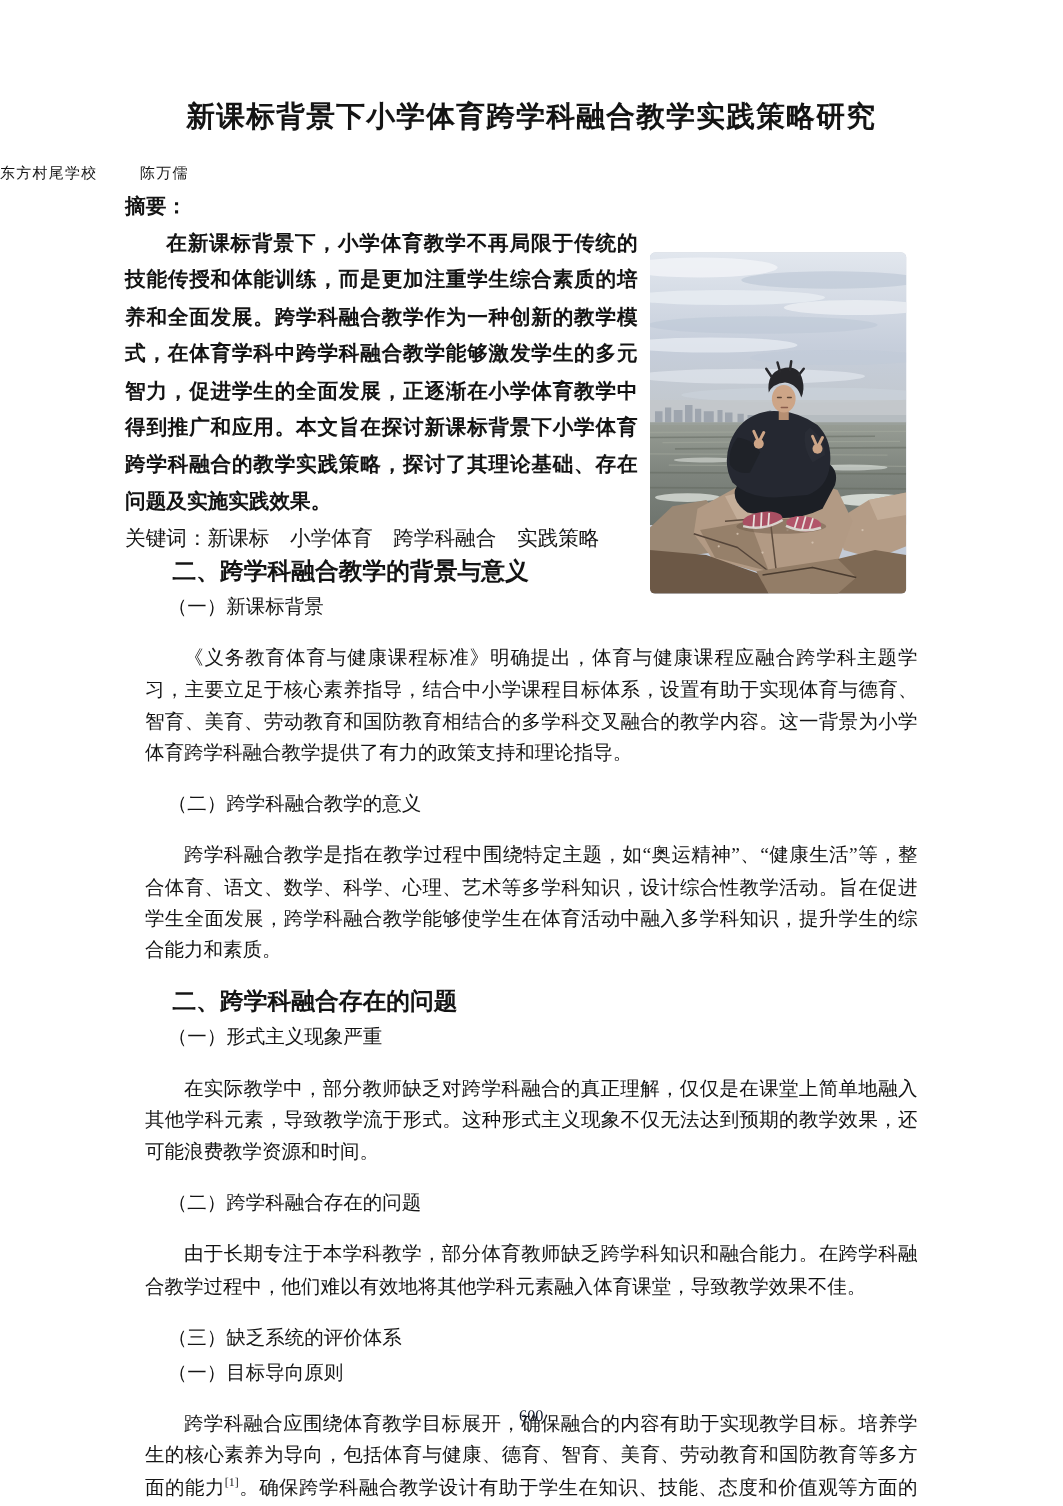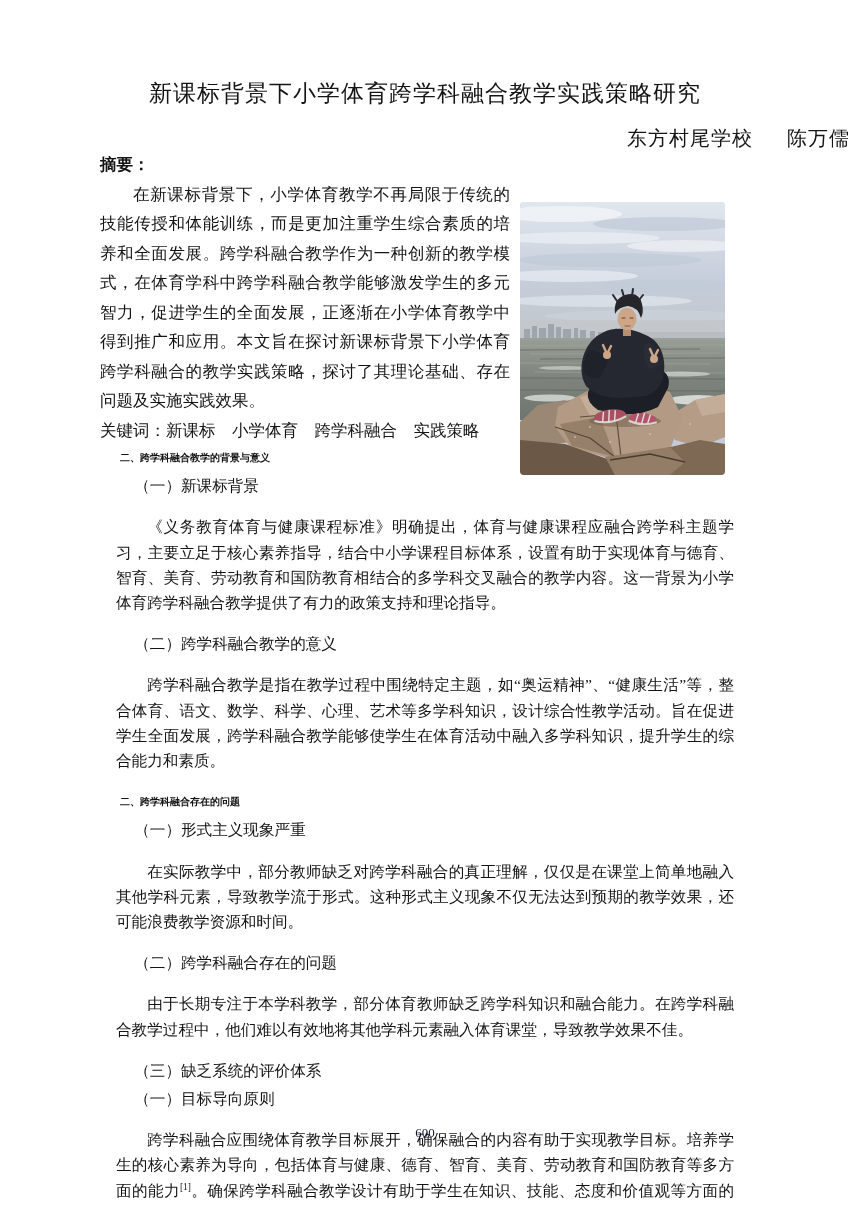--- a/index.html
+++ b/index.html
@@ -10,31 +10,30 @@
     margin: 0 auto;
     background: #ffffff;
     color: #141414;
     font-family: "Liberation Serif", "DejaVu Serif", serif;
     overflow: hidden;
   }
   h1.title {
     margin: 78px 90px 0 90px;
     text-align: center;
     font-size: 23px;
-    font-weight: normal;
+    font-weight: bold;
     letter-spacing: 1px;
     line-height: 32px;
   }
   .authors {
     margin-top: 16px;
-    text-align: right;
-    font-size: 20px;
+    text-align: left;
+    font-size: 12px;
     letter-spacing: 1px;
     line-height: 24px;
-    padding-left: 36px;
   }
   .authors .gap { display: inline-block; width: 34px; }
   .flow { margin: 0 100px; }
   figure.photo {
     float: right;
     width: 205px;
     height: 273px;
     margin: 52px 25px 12px 10px;
     padding: 0;
     border-radius: 4px;
@@ -42,30 +41,30 @@
     background: #c3cbd7;
   }
   figure.photo svg { display: block; width: 205px; height: 273px; }
   .abstract-block {
     font-size: 16.5px;
     line-height: 29.5px;
     text-align: justify;
   }
   .abstract-block p { margin: 0; }
   .abstract-label { font-weight: bold; }
-  .abstract-text { text-indent: 2em; }
+  .abstract-text { text-indent: 2em; font-weight: bold; }
   .keywords b { font-weight: normal; }
   .body-block {
     font-size: 15.6px;
     line-height: 25.2px;
     text-align: justify;
   }
   .body-block h2 {
     margin: 0;
-    font-size: 10px;
+    font-size: 19px;
     font-weight: bold;
     text-indent: 2em;
     line-height: 25.2px;
   }
   .body-block h3 {
     margin: 3px;
     font-size: 15.6px;
     font-weight: normal;
     text-indent: 2em;
     line-height: 25.2px;

